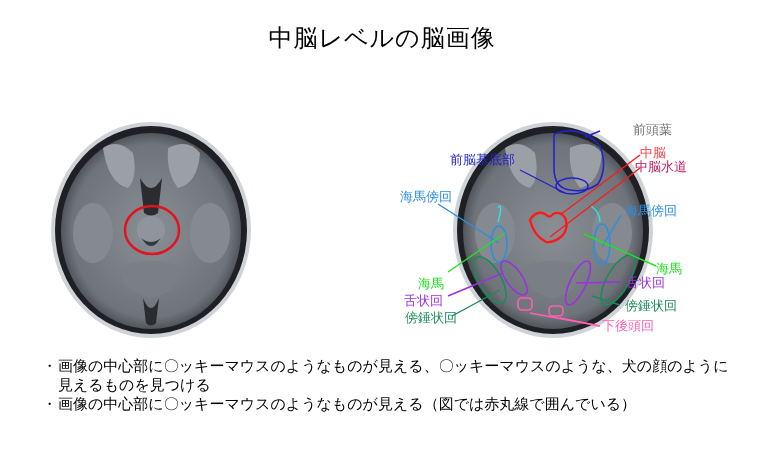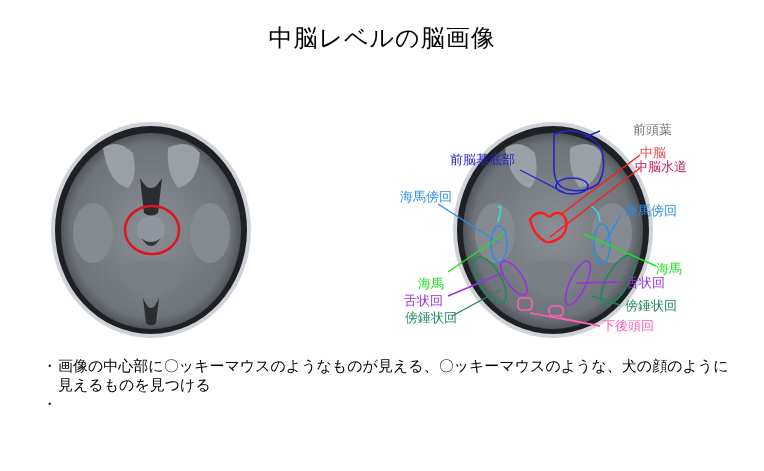--- a/index.html
+++ b/index.html
@@ -116,14 +116,15 @@
 <div class="lbl" style="left:625px; top:299px; color:#1e8a5a;">傍錘状回</div>
 <div class="lbl" style="left:602px; top:319px; color:#ff5fb4;">下後頭回</div>
 
 <div class="bullets">
   <div class="bullet">
     <span class="dot">・</span>
     <span>画像の中心部に〇ッキーマウスのようなものが見える、〇ッキーマウスのような、犬の顔のように見えるものを見つける</span>
   </div>
   <div class="bullet">
     <span class="dot">・</span>
+    <span>画像の中心部に〇ッキーマウスのようなものが見える（図では赤丸線で囲んでいる）</span>
   </div>
 </div>
 
 </body></html>

